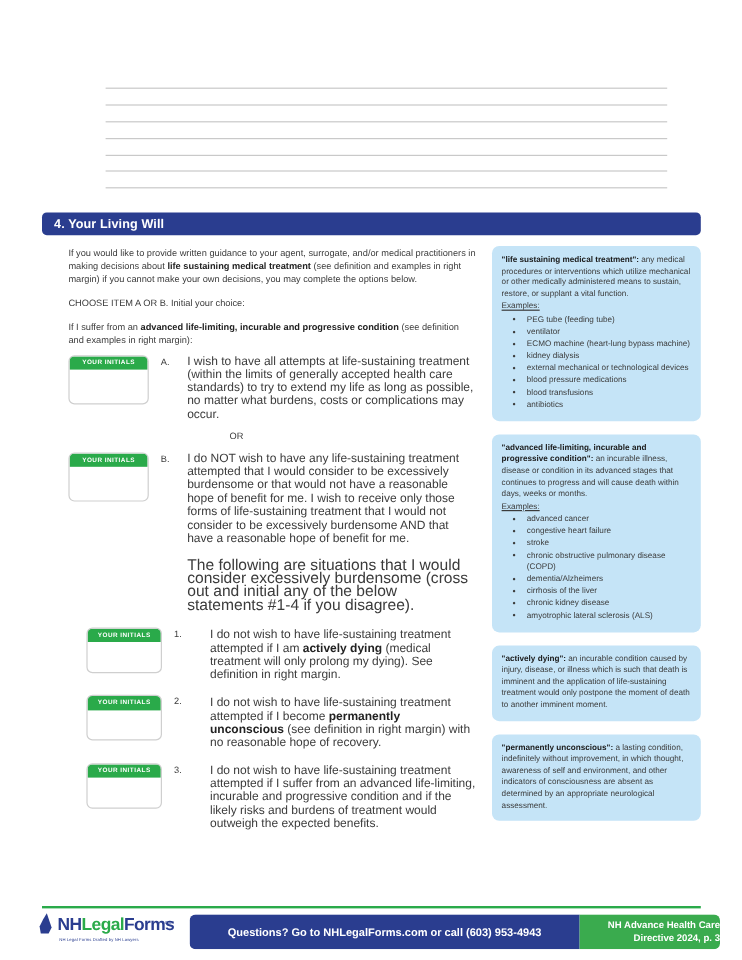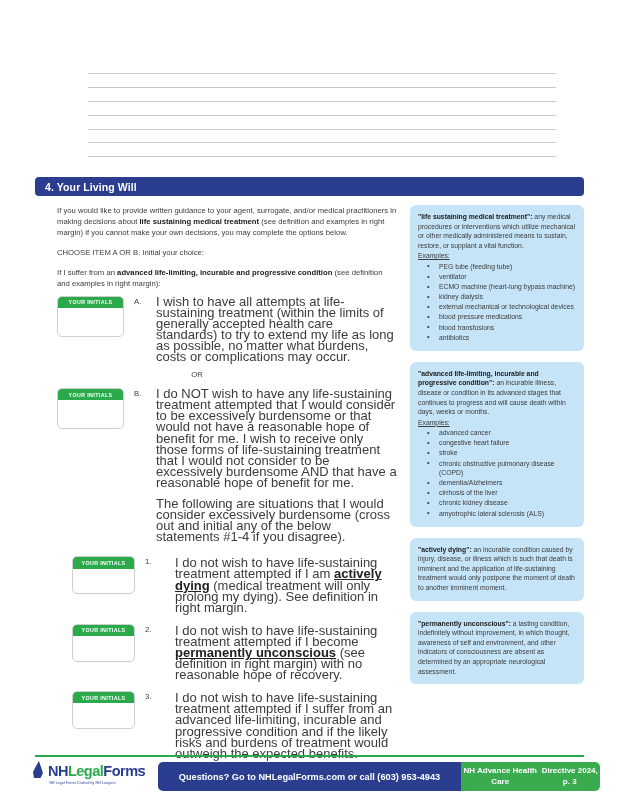--- a/index.html
+++ b/index.html
@@ -49,22 +49,22 @@
     background: #2aaa4a; color: #fff;
     font-size: 5.3px; font-weight: bold; letter-spacing: .4px;
     text-align: center; padding: 2.6px 0 2.6px 0;
   }
   .initials-box.sm { width: 63px; min-width: 63px; height: 38px; }
   .choice-letter {
     width: 22px; min-width: 22px; font-size: 7.7px; color: #3b3b3b;
     padding-top: 1px;
   }
   .choice-letter.num { width: 30px; min-width: 30px; }
-  .choice-text { font-size: 13px; line-height: 11.1px; color: #3b3b3b; flex: 1; }
-  .choice-text b { font-weight: bold; color: #222; text-decoration: underline; }
+  .choice-text { font-size: 10px; line-height: 11.1px; color: #3b3b3b; flex: 1; }
+  .choice-text b { font-weight: bold; color: #222; }
 
   .or-divider {
     text-align: center; font-size: 7.7px; color: #3b3b3b;
     margin: 8px 0 9px 0; padding-right: 60px;
   }
 
   .sub-para {
     font-size: 13px; line-height: 11.1px; color: #3b3b3b;
     margin: 10px 0 14px 99px;
   }
@@ -120,22 +120,22 @@
   .footer-bar {
     position: absolute; left: 158px; top: 762px; width: 442px; height: 29px;
     border-radius: 5px; overflow: hidden; display: flex;
   }
   .footer-bar .blue {
     background: #2a3d8f; color: #fff; flex: 1;
     display: flex; align-items: center; justify-content: center;
     font-size: 9.2px; font-weight: bold;
   }
   .footer-bar .green {
-    background: #3aab4e; color: #fff; width: 139px;
-    display: flex; flex-direction: row; align-items: center; justify-content: center;
+    background: #3aab4e; color: #fff; width: 117px;
+    display: flex; flex-direction: column; align-items: flex-end; justify-content: center;
     font-size: 8px; font-weight: bold; line-height: 10.5px; text-align: center;
   }
 </style>
 </head>
 <body>
 
 <div class="page">
 
   <div class="ruled-area">
     <div class="rule-line"></div>

